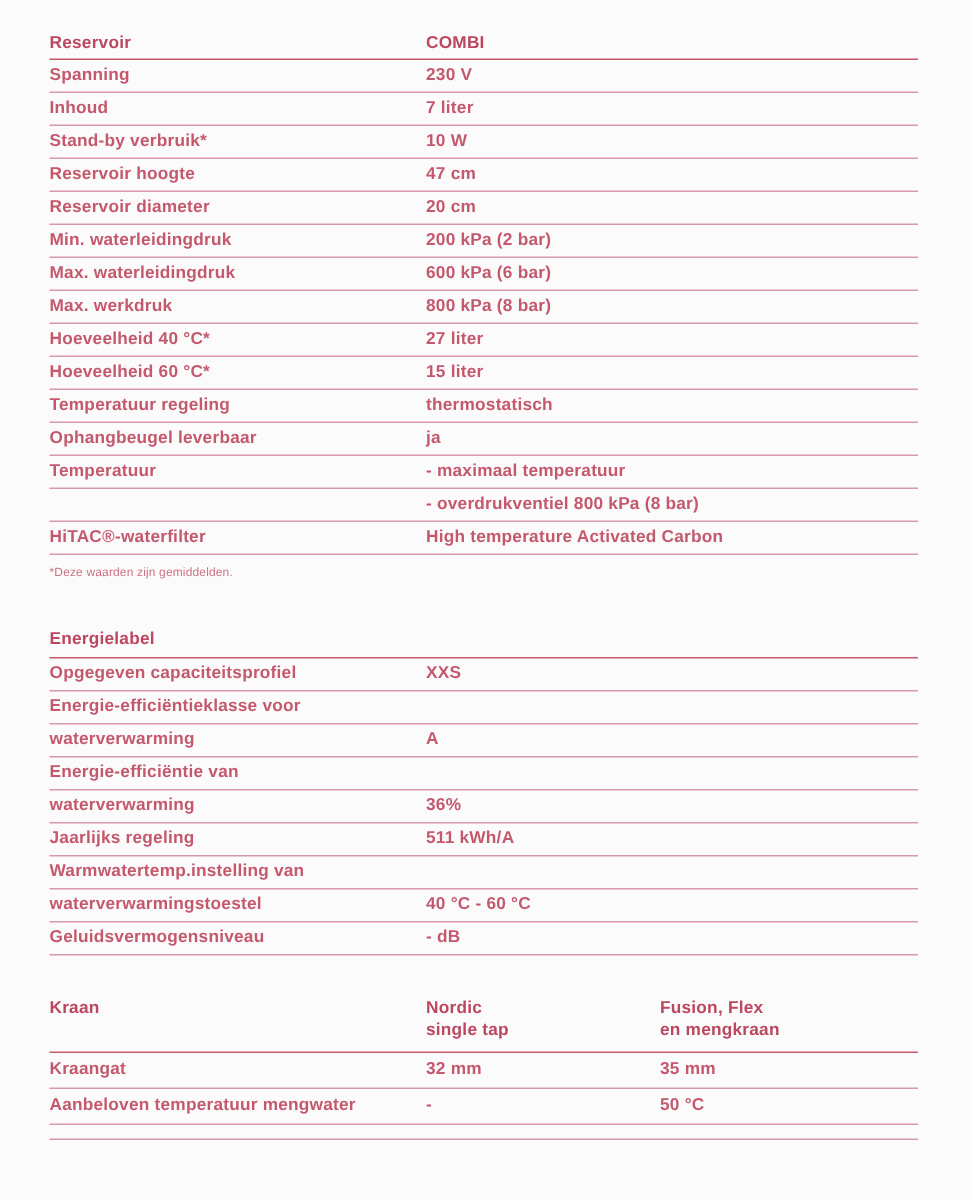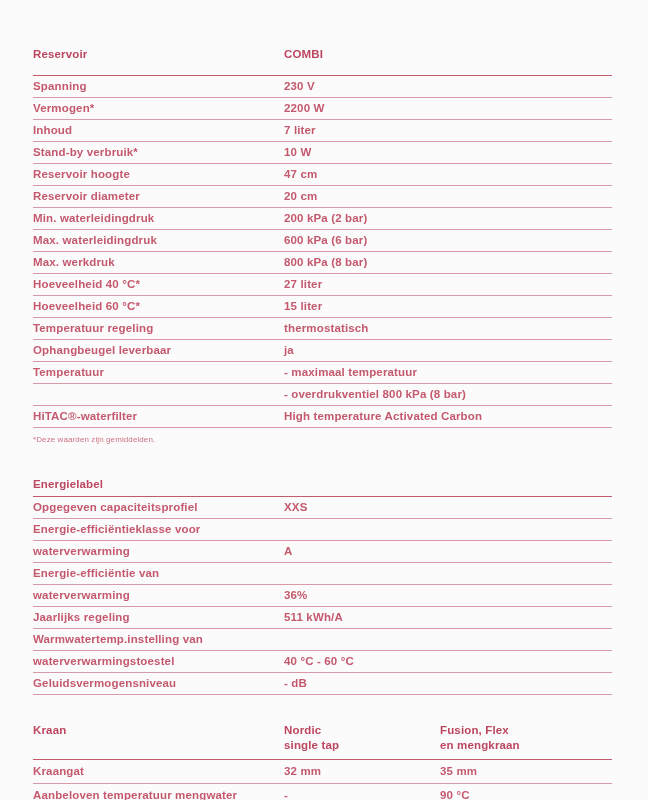--- a/index.html
+++ b/index.html
@@ -26,23 +26,22 @@
     grid-template-columns:251px 1fr;
     align-items:end;
     padding:3px 0 4px;
     line-height:14px;
     border-bottom:1px solid var(--line);
     font-weight:bold;
   }
   .row.head{
     font-weight:bold;
     color:var(--heading);
-    padding:5px 0 14px;
+    padding:5px 0 3px;
     border-bottom:1.5px solid var(--line-strong);
-    margin-top:25px;
   }
   .section-title-row{
     display:grid;
     grid-template-columns:251px 1fr;
     font-weight:bold;
     color:var(--heading);
     padding:2px 0 5px;
     line-height:14px;
     border-bottom:1.5px solid var(--line-strong);
   }
@@ -78,24 +77,20 @@
       <div>Reservoir</div>
       <div>COMBI</div>
     </div>
     <div>
 
         <div class="row">
           <div>Spanning</div>
           <div>230 V</div>
         </div>
 
-        <div class="row">
-          <div>Vermogen*</div>
-          <div>2200 W</div>
-        </div>
 
         <div class="row">
           <div>Inhoud</div>
           <div>7 liter</div>
         </div>
 
 
         <div class="row">
           <div>Stand-by verbruik*</div>
           <div>10 W</div>
@@ -231,21 +226,21 @@
 
         <div class="row">
           <div>Kraangat</div>
           <div>32 mm</div>
           <div>35 mm</div>
         </div>
 
         <div class="row">
           <div>Aanbeloven temperatuur mengwater</div>
           <div>-</div>
-          <div>90 °C</div>
+          <div>50 °C</div>
         </div>
 
         <div class="row">
           
           
           
         </div>
       </div>
   </div>
 

